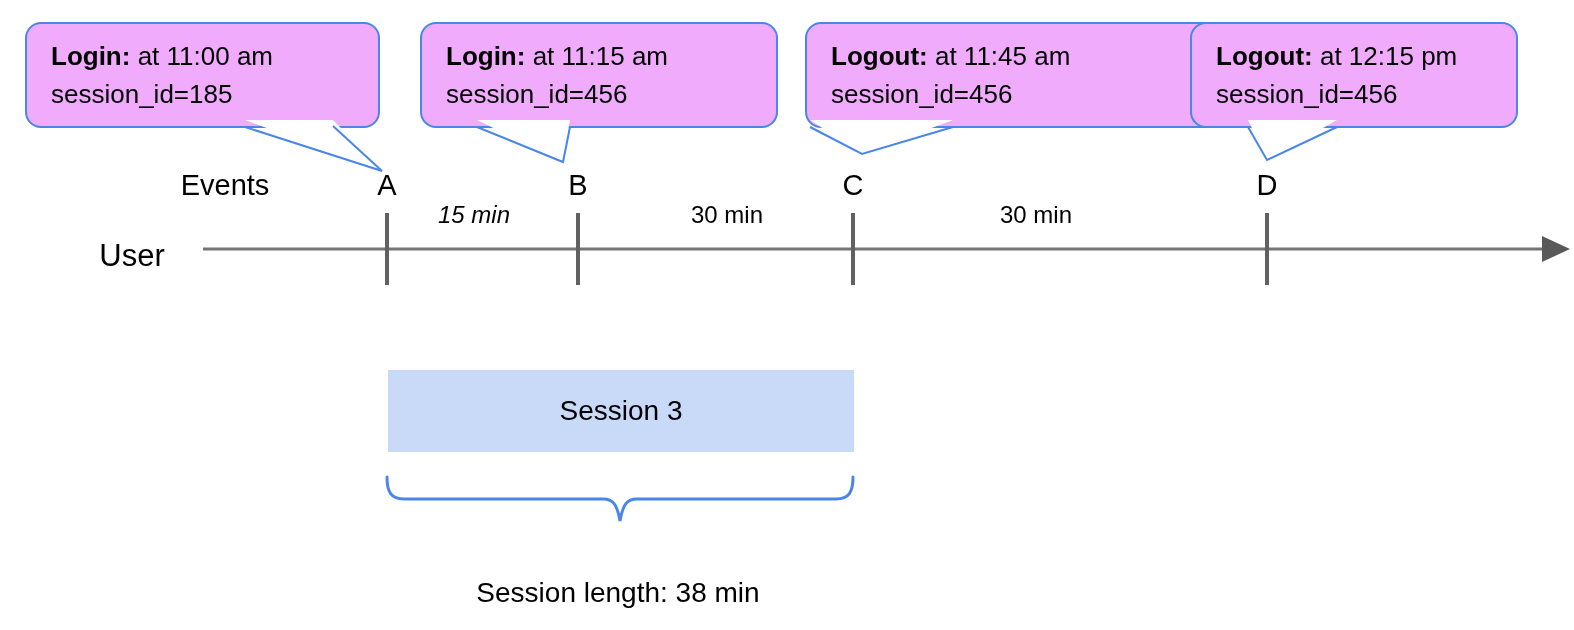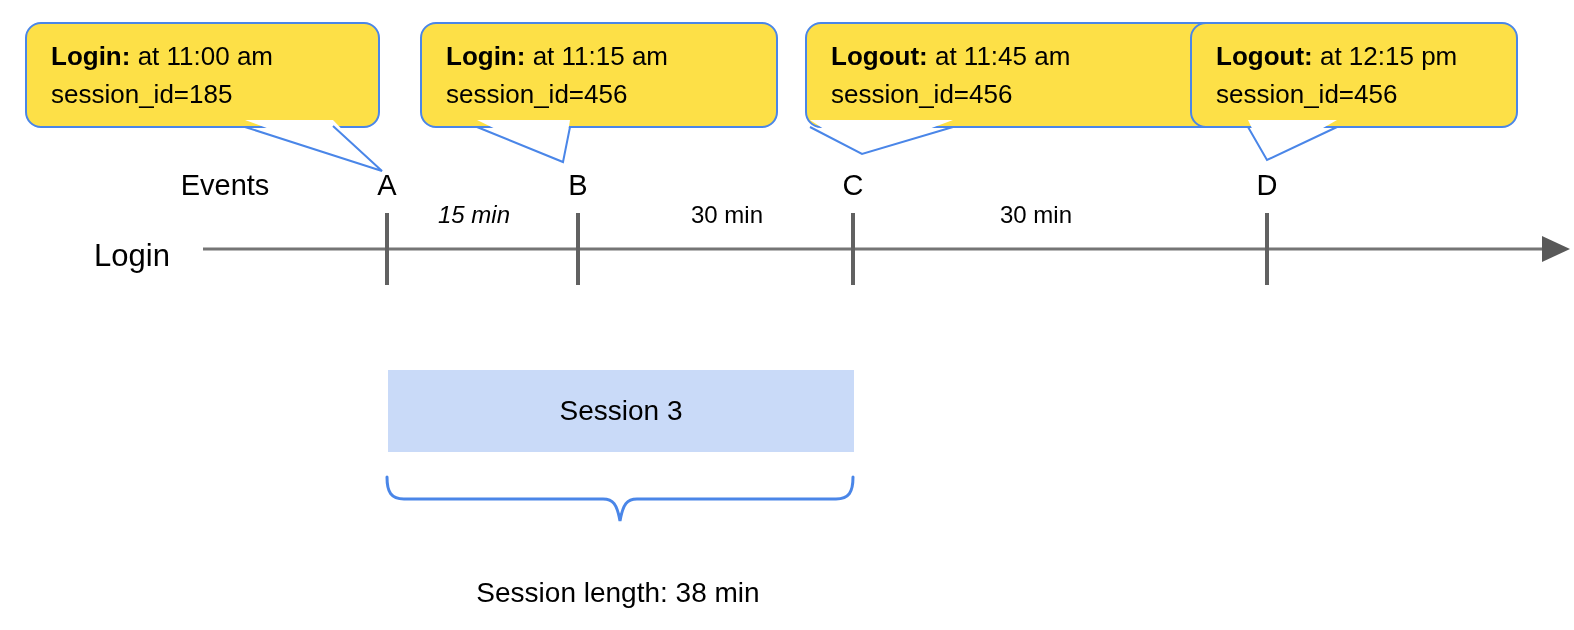--- a/index.html
+++ b/index.html
@@ -9,21 +9,21 @@
     --tick:#616161;
     --text:#000000;
   }
   html,body{margin:0;padding:0;background:#ffffff;}
   .canvas{
     position:relative;width:1574px;height:630px;background:#ffffff;
     font-family:"Liberation Sans", sans-serif;color:var(--text);overflow:hidden;
   }
   .bubble{
     position:absolute;top:22px;height:106px;box-sizing:border-box;
-    background:#fde047;border:2px solid var(--accent);border-radius:16px;
+    background:#f0abfc;border:2px solid var(--accent);border-radius:16px;
     padding:13px 10px 0 24px;font-size:26px;line-height:38px;z-index:1;
   }
   .b-bold{font-weight:bold;}
   .overlay{
     position:absolute;left:0;top:0;width:1574px;height:630px;z-index:5;pointer-events:none;
   }
   .tail-fill{fill:#ffffff;stroke:none;}
   .tail-stroke{fill:none;stroke:var(--accent);stroke-width:2;stroke-linejoin:miter;}
   .axis-line{stroke:var(--axis);stroke-width:3;}
   .arrow-head{fill:#595959;stroke:none;}
@@ -85,21 +85,21 @@
 
     <line class="tick-line" x1="387" y1="213" x2="387" y2="285"></line>
     <line class="tick-line" x1="578" y1="213" x2="578" y2="285"></line>
     <line class="tick-line" x1="853" y1="213" x2="853" y2="285"></line>
     <line class="tick-line" x1="1267" y1="213" x2="1267" y2="285"></line>
 
     <path class="brace-path" d="M387,477 C387,492 391,499 404,499 L603,499 C613,499 617,504 620,521 C623,504 627,499 637,499 L836,499 C849,499 853,492 853,477"></path>
   </svg>
 
   <div class="label events-label">Events</div>
-  <div class="label user-label">Login</div>
+  <div class="label user-label">User</div>
 
   <div class="label event-letter" style="left:347px;">A</div>
   <div class="label event-letter" style="left:538px;">B</div>
   <div class="label event-letter" style="left:813px;">C</div>
   <div class="label event-letter" style="left:1227px;">D</div>
 
   <div class="label interval" style="left:394px;font-style:italic;">15 min</div>
   <div class="label interval" style="left:647px;">30 min</div>
   <div class="label interval" style="left:956px;">30 min</div>
 

